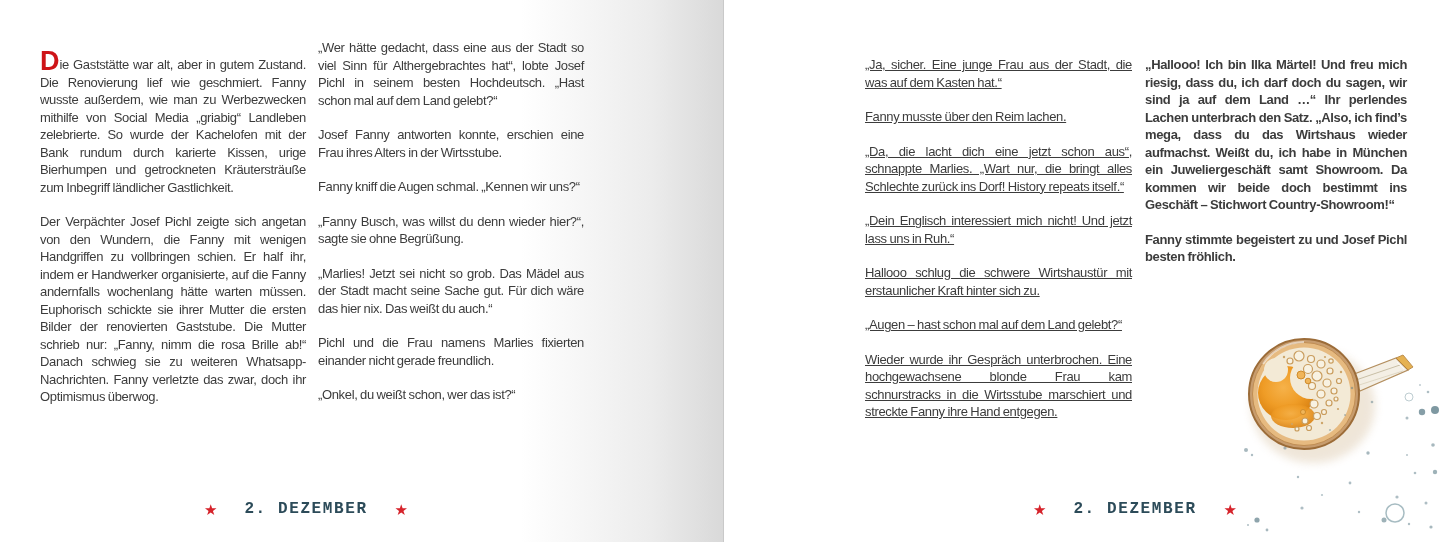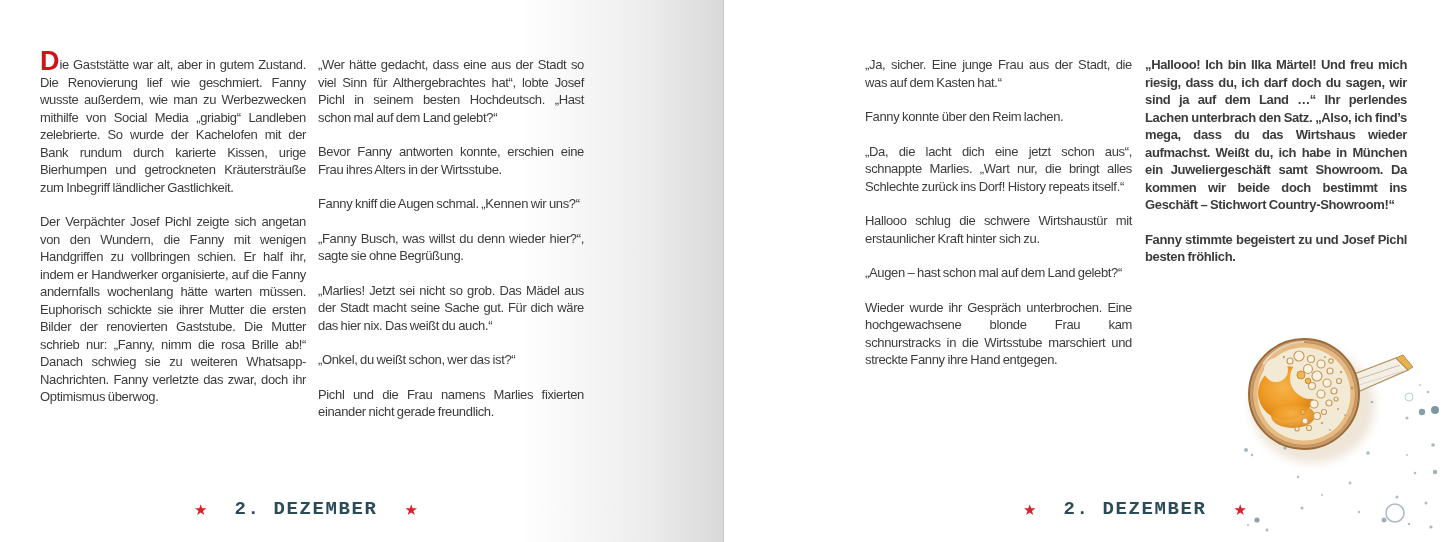--- a/index.html
+++ b/index.html
@@ -27,22 +27,22 @@
     color: #3c3c3c;
     font-size: 13px;
     line-height: 17.5px;
     letter-spacing: -0.35px;
     word-spacing: -0.6px;
     text-align: justify;
   }
   .col p { margin: 0 0 17px 0; }
   .col p:last-child { margin-bottom: 0; }
   #col1 { left: 40px;   top: 56px; width: 266px; }
-  #col2 { left: 318px;  top: 56px; width: 266px; }
-  #col3 { left: 865px;  top: 56px; width: 267px; }
+  #col2 { left: 318px;  top: 39px; width: 266px; }
+  #col3 { left: 865px;  top: 56px; width: 267px; text-decoration: underline; }
   #col4 { left: 1145px; top: 56px; width: 262px; font-weight: bold; }
   .dropcap {
     font-size: 27px;
     font-weight: 700;
     color: #ce1418;
     line-height: 0;
     position: relative;
     top: 1px;
     letter-spacing: 0;
   }
@@ -58,21 +58,21 @@
   .footer-left  { left: 40px;  width: 532px; }
   .footer-right { left: 865px; width: 540px; }
   .footer .star {
     color: #d6232b;
     font-size: 15px;
     line-height: 1;
   }
   .footer .footer-label {
     font-family: "Liberation Mono", monospace;
     font-weight: 700;
-    font-size: 19px;
+    font-size: 16px;
     letter-spacing: 1.6px;
     color: #2c4b59;
   }
   .mug-art {
     position: absolute;
     left: 1213px;
     top: 328px;
     width: 232px;
     height: 212px;
   }
@@ -85,32 +85,33 @@
   <div class="page-left"></div>
   <div class="page-right"></div>
 
   <div class="col" id="col1">
     <p><span class="dropcap">D</span><span>ie Gaststätte war alt, aber in gutem Zustand. Die Renovierung lief wie geschmiert. Fanny wusste außerdem, wie man zu Werbezwecken mithilfe von Social Media „griabig“ Landleben zelebrierte. So wurde der Kachelofen mit der Bank rundum durch karierte Kissen, urige Bierhumpen und getrockneten Kräutersträuße zum Inbegriff ländlicher Gastlichkeit.</span></p>
     <p>Der Verpächter Josef Pichl zeigte sich angetan von den Wundern, die Fanny mit wenigen Handgriffen zu vollbringen schien. Er half ihr, indem er Handwerker organisierte, auf die Fanny andernfalls wochenlang hätte warten müssen. Euphorisch schickte sie ihrer Mutter die ersten Bilder der renovierten Gaststube. Die Mutter schrieb nur: „Fanny, nimm die rosa Brille ab!“ Danach schwieg sie zu weiteren Whatsapp-Nachrichten. Fanny verletzte das zwar, doch ihr Optimismus überwog.</p>
   </div>
 
   <div class="col" id="col2">
     <p>„Wer hätte gedacht, dass eine aus der Stadt so viel Sinn für Althergebrachtes hat“, lobte Josef Pichl in seinem besten Hochdeutsch. „Hast schon mal auf dem Land gelebt?“</p>
-    <p>Bevor Fanny antworten konnte, erschien eine Frau ihres Alters in der Wirtsstube.</p>
+    <p>Josef Fanny antworten konnte, erschien eine Frau ihres Alters in der Wirtsstube.</p>
     <p>Fanny kniff die Augen schmal. „Kennen wir uns?“</p>
     <p>„Fanny Busch, was willst du denn wieder hier?“, sagte sie ohne Begrüßung.</p>
     <p>„Marlies! Jetzt sei nicht so grob. Das Mädel aus der Stadt macht seine Sache gut. Für dich wäre das hier nix. Das weißt du auch.“</p>
+    <p>Pichl und die Frau namens Marlies fixierten einander nicht gerade freundlich.</p>
     <p>„Onkel, du weißt schon, wer das ist?“</p>
-    <p>Pichl und die Frau namens Marlies fixierten einander nicht gerade freundlich.</p>
   </div>
 
   <div class="col" id="col3">
     <p>„Ja, sicher. Eine junge Frau aus der Stadt, die was auf dem Kasten hat.“</p>
-    <p>Fanny konnte über den Reim lachen.</p>
+    <p>Fanny musste über den Reim lachen.</p>
     <p>„Da, die lacht dich eine jetzt schon aus“, schnappte Marlies. „Wart nur, die bringt alles Schlechte zurück ins Dorf! History repeats itself.“</p>
+    <p>„Dein Englisch interessiert mich nicht! Und jetzt lass uns in Ruh.“</p>
     <p>Hallooo schlug die schwere Wirtshaustür mit erstaunlicher Kraft hinter sich zu.</p>
     <p>„Augen – hast schon mal auf dem Land gelebt?“</p>
     <p>Wieder wurde ihr Gespräch unterbrochen. Eine hochgewachsene blonde Frau kam schnurstracks in die Wirtsstube marschiert und streckte Fanny ihre Hand entgegen.</p>
   </div>
 
   <div class="col" id="col4">
     <p>„Hallooo! Ich bin Ilka Märtel! Und freu mich riesig, dass du, ich darf doch du sagen, wir sind ja auf dem Land …“ Ihr perlendes Lachen unterbrach den Satz. „Also, ich find’s mega, dass du das Wirtshaus wieder aufmachst. Weißt du, ich habe in München ein Juweliergeschäft samt Showroom. Da kommen wir beide doch bestimmt ins Geschäft – Stichwort Country-Showroom!“</p>
     <p>Fanny stimmte begeistert zu und Josef Pichl besten fröhlich.</p>
   </div>
 

